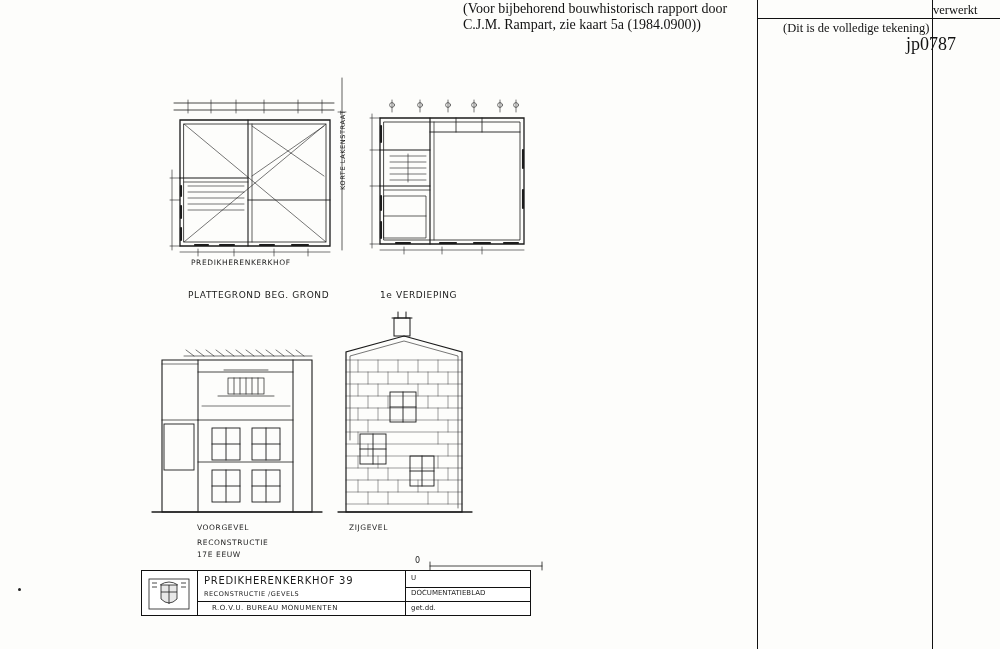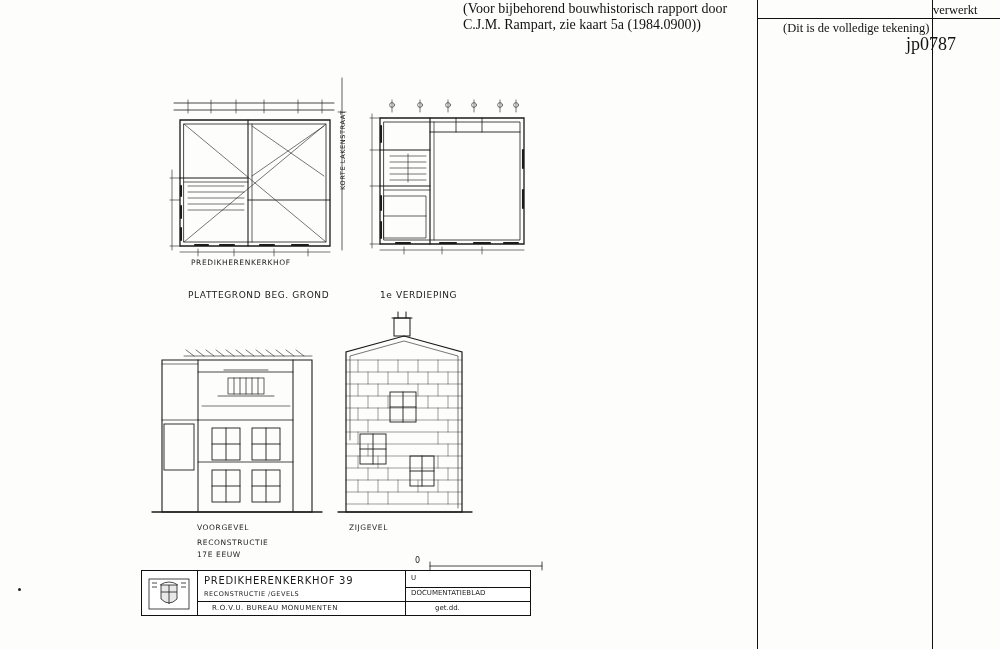--- a/index.html
+++ b/index.html
@@ -419,16 +419,16 @@
         <line x1="34" y1="6" x2="39" y2="6"></line>
         <line x1="34" y1="10" x2="39" y2="10"></line>
       </g>
     </svg>
 
     <div class="tb-text" style="left:62px;top:4px;font-size:10px;letter-spacing:.7px;">PREDIKHERENKERKHOF  39</div>
     <div class="tb-text" style="left:62px;top:19px;font-size:6.5px;letter-spacing:.5px;">RECONSTRUCTIE /GEVELS</div>
     <div class="tb-text" style="left:62px;top:33px;font-size:7px;letter-spacing:.5px;margin-left:8px;">R.O.V.U.     BUREAU MONUMENTEN</div>
     <div class="tb-text" style="left:269px;top:3px;font-size:7px;">U</div>
     <div class="tb-text" style="left:269px;top:18px;font-size:7px;">DOCUMENTATIEBLAD</div>
-    <div class="tb-text" style="left:269px;top:33px;font-size:7px;margin-left:24px;">get.dd.</div>
+    <div class="tb-text" style="left:269px;top:33px;font-size:7px;">get.dd.</div>
   </div>
 
 </div>
 
 </body></html>

